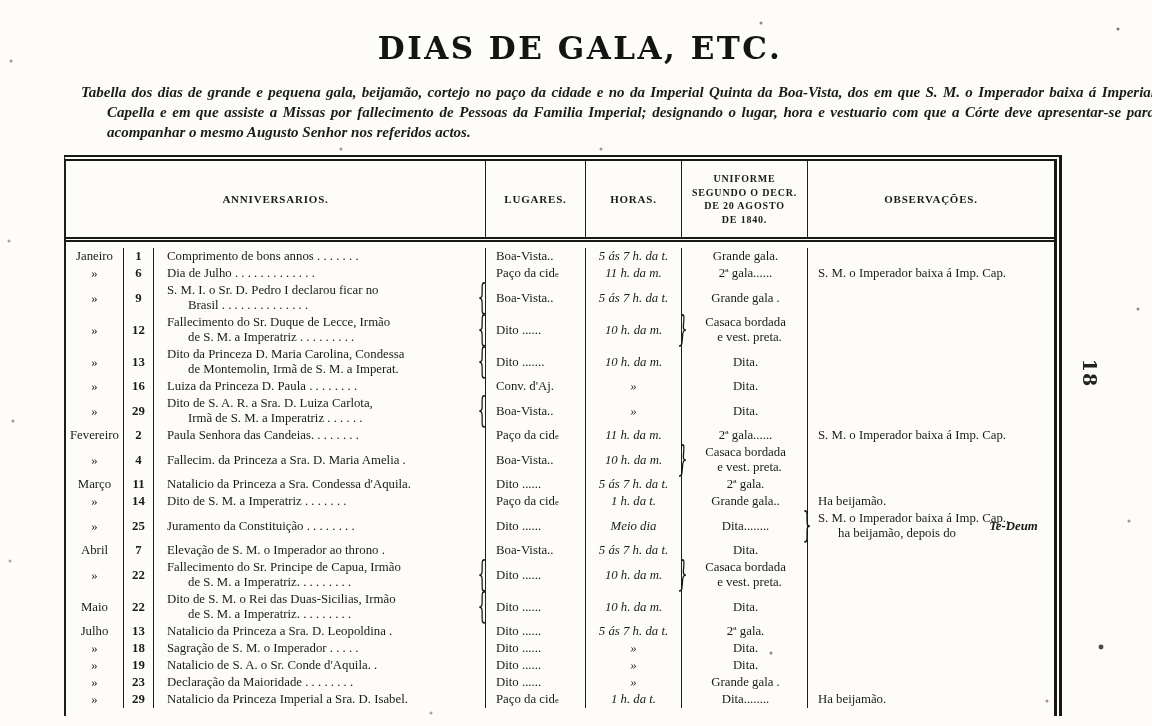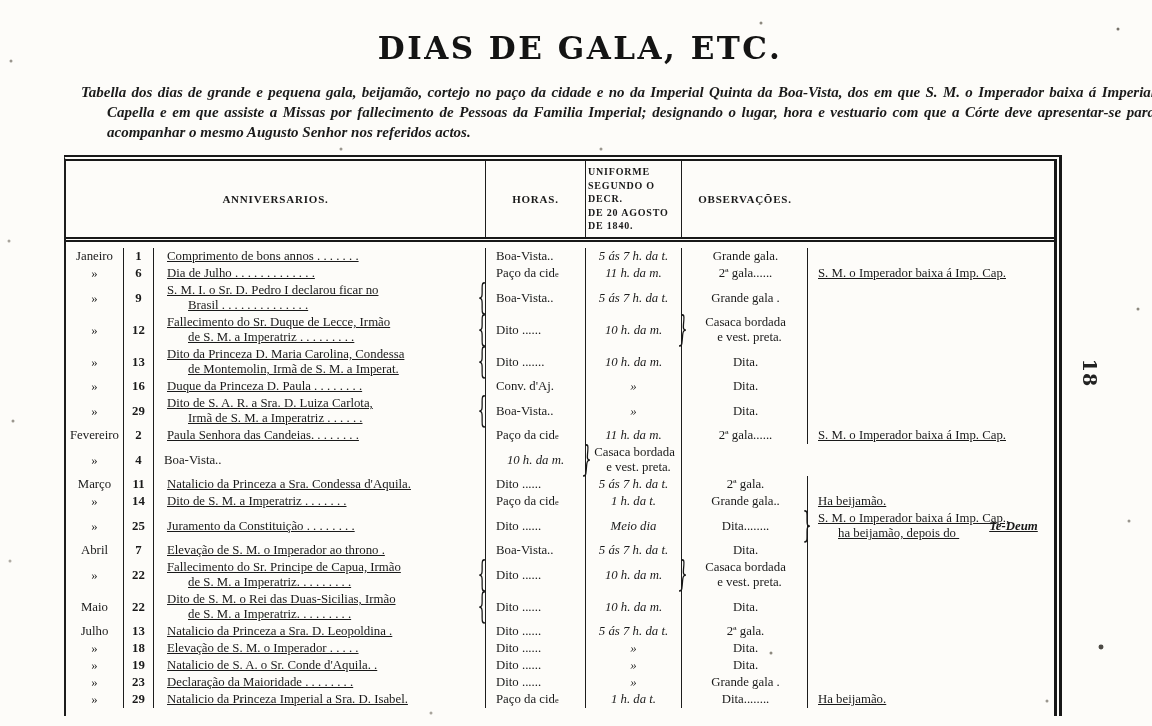--- a/index.html
+++ b/index.html
@@ -38,20 +38,21 @@
     background:transparent;
   }
   .thead{
     display:grid;
     grid-template-columns:420px 100px 96px 126px 246px;
     border-bottom:5px double #181818;
     min-height:76px;
   }
   .th{
     display:flex;align-items:center;justify-content:center;
+    text-align:center;
     font-weight:bold;font-size:11px;letter-spacing:0.8px;
     border-right:1.5px solid #1d1d1d;
     padding:4px 2px;
   }
   .th:last-child{border-right:none;}
   .th-unif{font-size:10px;line-height:13.5px;}
   .pre{white-space:pre-wrap;}
 
   .tbody{padding-top:6px;padding-bottom:8px;}
   .row{
@@ -64,26 +65,26 @@
     position:relative;
     box-sizing:border-box;
     font-size:12.8px;line-height:15px;
     align-self:stretch;
     display:flex;align-items:center;
     white-space:pre-wrap;
   }
   .month{justify-content:center;border-right:1.5px solid #1d1d1d;}
   .day{justify-content:center;text-align:center;border-right:1.5px solid #1d1d1d;font-weight:bold;}
   .anniv{border-right:1.5px solid #1d1d1d;}
-  .anniv .t{display:block;padding:1px 16px 1px 34px;text-indent:-21px;width:100%;text-decoration:underline;}
+  .anniv .t{display:block;padding:1px 16px 1px 34px;text-indent:-21px;width:100%;}
   .lug{padding:1px 2px 1px 10px;border-right:1.5px solid #1d1d1d;}
   .horas{justify-content:center;text-align:center;border-right:1.5px solid #1d1d1d;padding:1px 2px;font-style:italic;}
   .unif{border-right:1.5px solid #1d1d1d;}
   .unif .t{display:block;padding:1px 4px 1px 14px;text-indent:-8px;width:100%;text-align:center;}
-  .obs{padding:1px 4px 1px 30px;text-indent:-20px;text-decoration:underline;}
+  .obs{padding:1px 4px 1px 30px;text-indent:-20px;}
   sup{font-size:8.5px;vertical-align:4px;line-height:0;}
   em.tedeum{font-weight:bold;font-style:italic;}
 
   
   .brace{
     position:absolute;top:50%;
     font-family:"DejaVu Serif", serif;
     font-size:16px;font-weight:normal;color:#161616;
     transform:translateY(-50%) scaleY(2.25) scaleX(0.9);
     line-height:1;z-index:2;background:transparent;
@@ -120,20 +121,21 @@
 <div class="page" style="background: rgb(253, 252, 249);">
   <div class="speckles"></div>
 
   <h1 class="title">DIAS DE GALA, ETC.</h1>
 
   <p class="intro">Tabella dos dias de grande e pequena gala, beijamão, cortejo no paço da cidade e no da Imperial Quinta da Boa-Vista, dos em que S. M. o Imperador baixa á Imperial Capella e em que assiste a Missas por fallecimento de Pessoas da Familia Imperial; designando o lugar, hora e vestuario com que a Córte deve apresentar-se para acompanhar o mesmo Augusto Senhor nos referidos actos.</p>
 
   <div class="gala-table">
     <div class="thead">
       <div class="th th-anniv">ANNIVERSARIOS.</div>
+      <div class="th th-lug">LUGARES.</div>
       <div class="th th-horas">HORAS.</div>
       <div class="th th-unif pre">UNIFORME
 SEGUNDO O DECR.
 DE 20 AGOSTO
 DE 1840.</div>
       <div class="th th-obs">OBSERVAÇÕES.</div>
     </div>
     <div class="tbody">
         <div class="row">
           <div class="c month">Janeiro</div>
@@ -180,21 +182,21 @@
           <div class="c anniv"><span class="t">Dito da Princeza D. Maria Carolina, Condessa
 de Montemolin, Irmã de S. M. a Imperat.</span><span class="brace br-anniv">{</span></div>
           <div class="c lug">Dito .......</div>
           <div class="c horas">10 h. da m.</div>
           <div class="c unif"><span class="t">Dita.</span></div>
           <div class="c obs"></div>
         </div>
         <div class="row">
           <div class="c month">»</div>
           <div class="c day">16</div>
-          <div class="c anniv"><span class="t">Duque da Princeza D. Paula . . . . . . . .</span></div>
+          <div class="c anniv"><span class="t">Luiza da Princeza D. Paula . . . . . . . .</span></div>
           <div class="c lug">Conv. d'Aj.</div>
           <div class="c horas">»</div>
           <div class="c unif"><span class="t">Dita.</span></div>
           <div class="c obs"></div>
         </div>
         <div class="row">
           <div class="c month">»</div>
           <div class="c day">29</div>
           <div class="c anniv"><span class="t">Dito de S. A. R. a Sra. D. Luiza Carlota,
 Irmã de S. M. a Imperatriz . . . . . .</span><span class="brace br-anniv">{</span></div>
@@ -208,20 +210,21 @@
           <div class="c day">2</div>
           <div class="c anniv"><span class="t">Paula Senhora das Candeias. . . . . . . .</span></div>
           <div class="c lug">Paço da cid<sup>e</sup></div>
           <div class="c horas">11 h. da m.</div>
           <div class="c unif"><span class="t">2ª gala......</span></div>
           <div class="c obs">S. M. o Imperador baixa á Imp. Cap.</div>
         </div>
         <div class="row">
           <div class="c month">»</div>
           <div class="c day">4</div>
+          <div class="c anniv"><span class="t">Fallecim. da Princeza a Sra. D. Maria Amelia .</span></div>
           <div class="c lug">Boa-Vista..</div>
           <div class="c horas">10 h. da m.<span class="brace br-horas">}</span></div>
           <div class="c unif"><span class="t">Casaca bordada
 e vest. preta.</span></div>
           <div class="c obs"></div>
         </div>
         <div class="row">
           <div class="c month">Março</div>
           <div class="c day">11</div>
           <div class="c anniv"><span class="t">Natalicio da Princeza a Sra. Condessa d'Aquila.</span></div>
@@ -284,21 +287,21 @@
           <div class="c day">13</div>
           <div class="c anniv"><span class="t">Natalicio da Princeza a Sra. D. Leopoldina .</span></div>
           <div class="c lug">Dito ......</div>
           <div class="c horas">5 ás 7 h. da t.</div>
           <div class="c unif"><span class="t">2ª gala.</span></div>
           <div class="c obs"></div>
         </div>
         <div class="row">
           <div class="c month">»</div>
           <div class="c day">18</div>
-          <div class="c anniv"><span class="t">Elevação de S. M. o Imperador . . . . .</span></div>
+          <div class="c anniv"><span class="t">Sagração de S. M. o Imperador . . . . .</span></div>
           <div class="c lug">Dito ......</div>
           <div class="c horas">»</div>
           <div class="c unif"><span class="t">Dita.</span></div>
           <div class="c obs"></div>
         </div>
         <div class="row">
           <div class="c month">»</div>
           <div class="c day">19</div>
           <div class="c anniv"><span class="t">Natalicio de S. A. o Sr. Conde d'Aquila. .</span></div>
           <div class="c lug">Dito ......</div>

